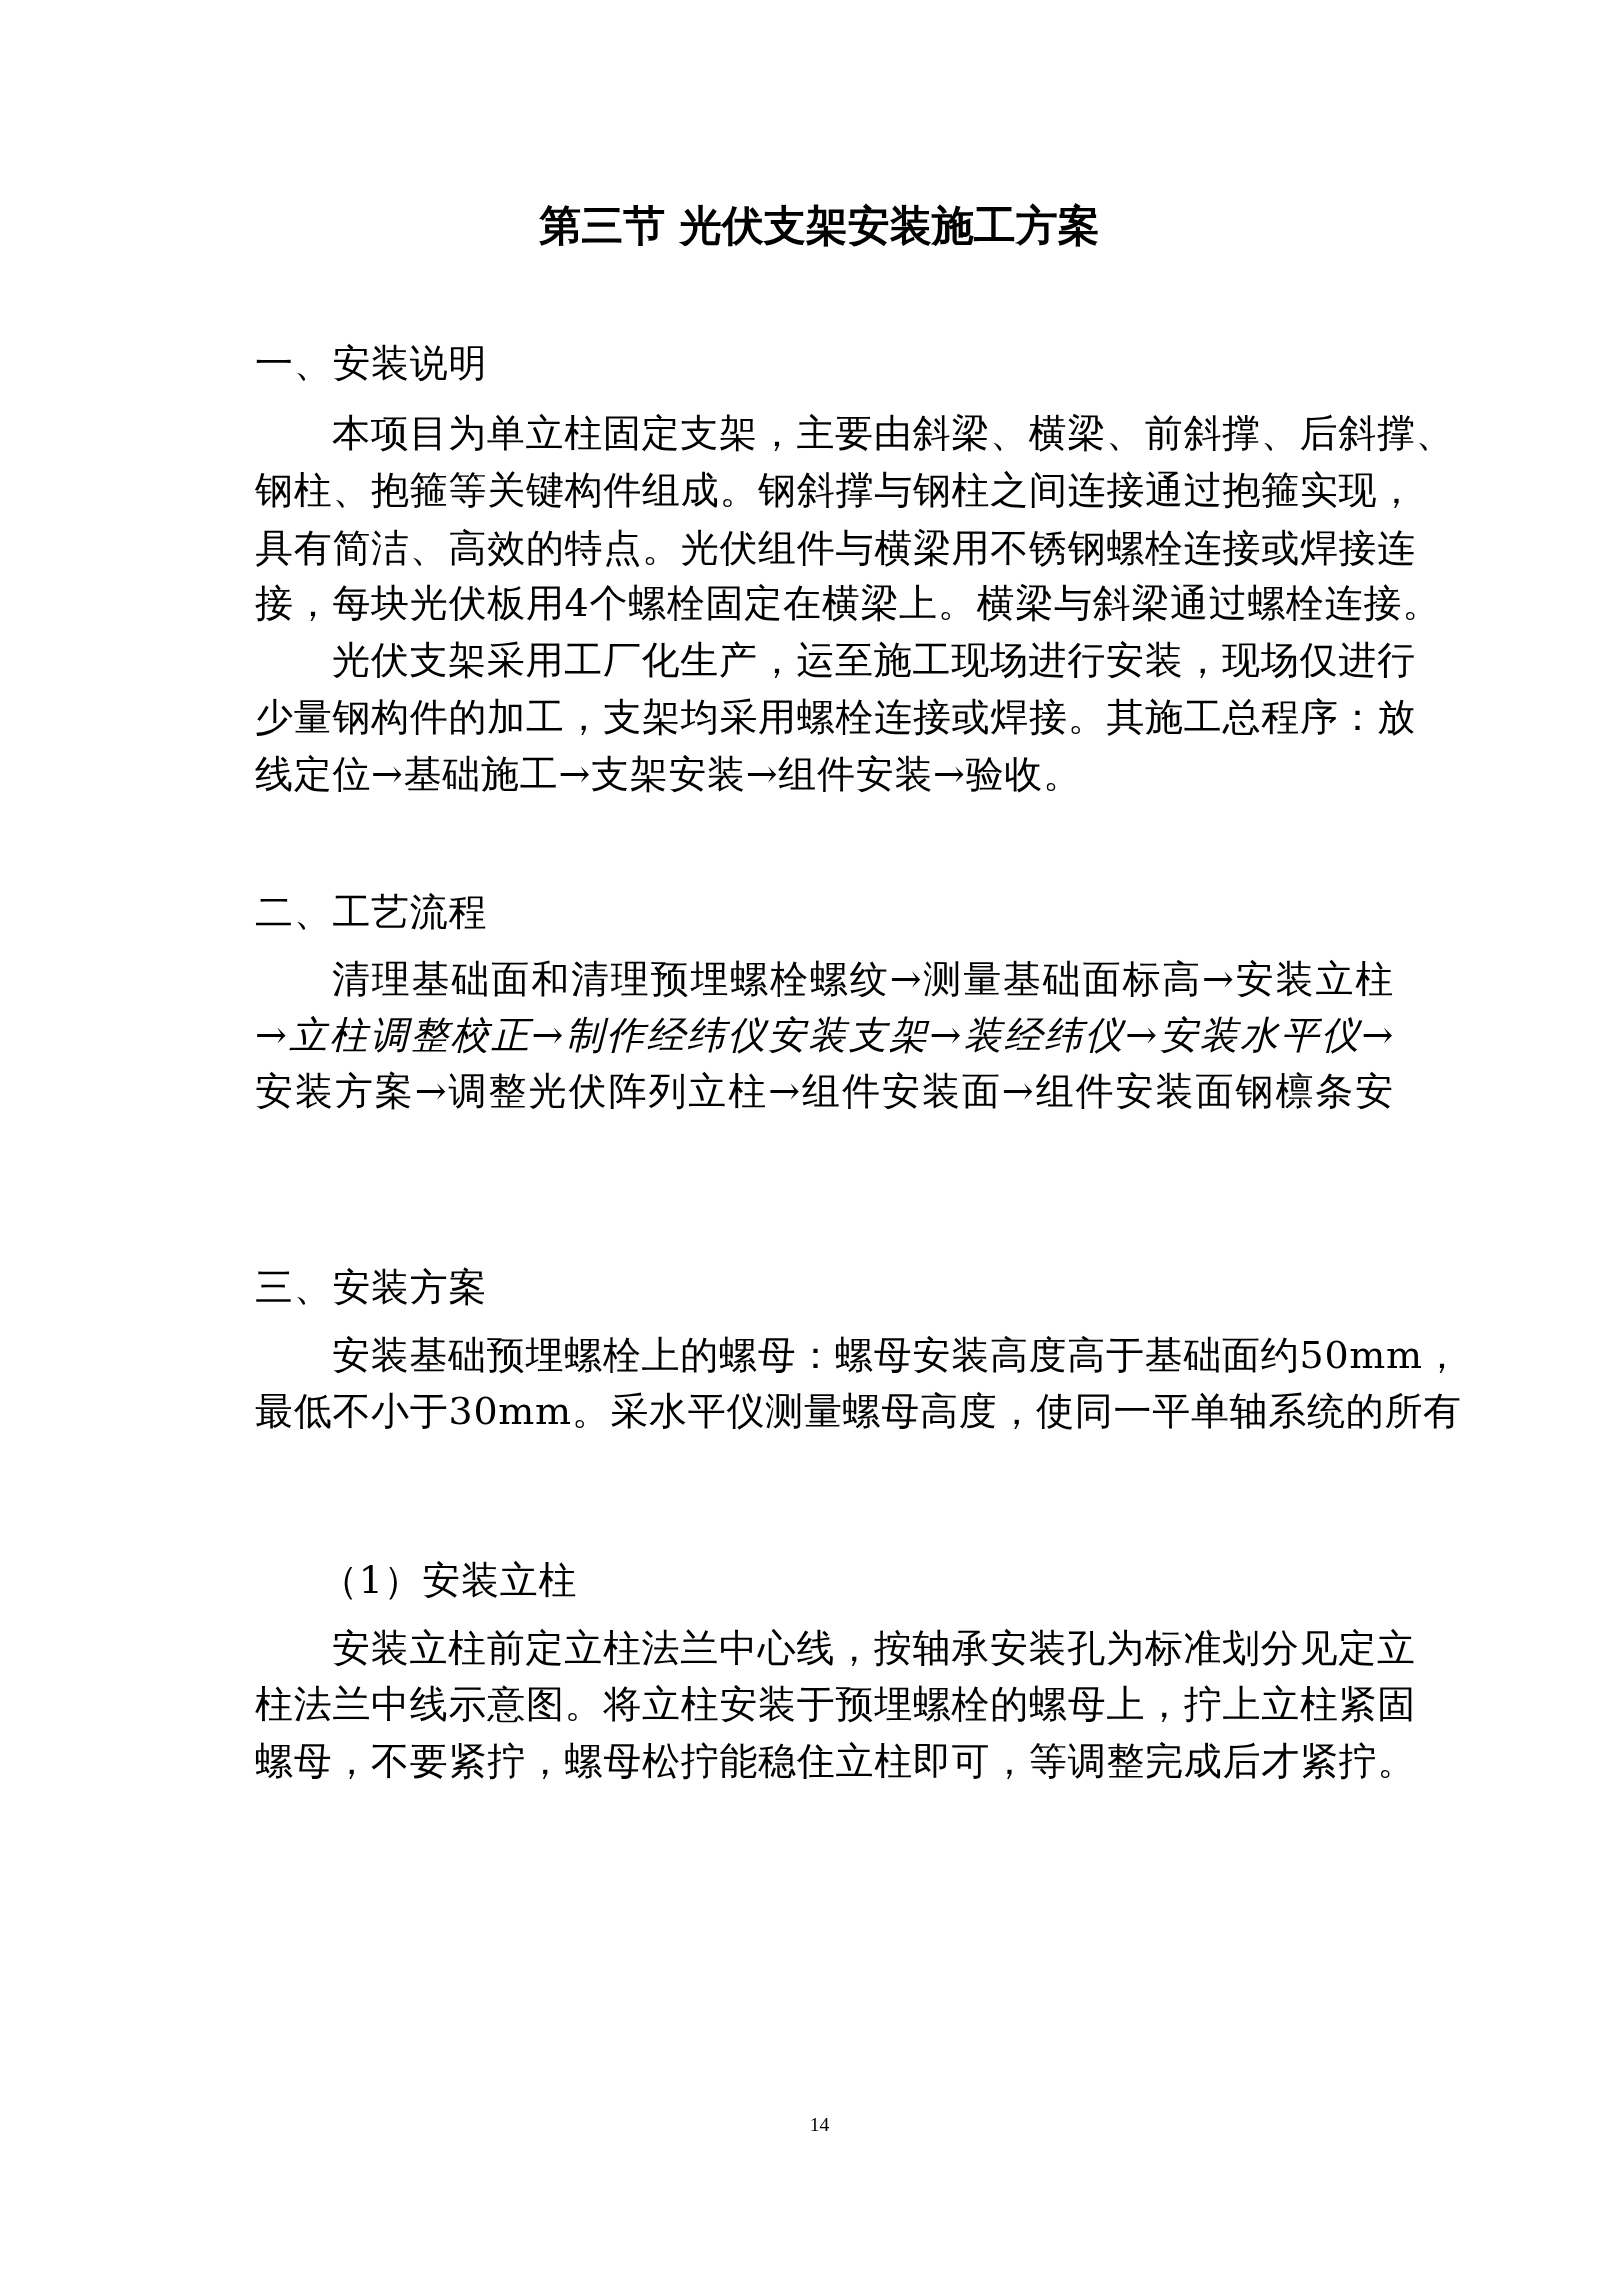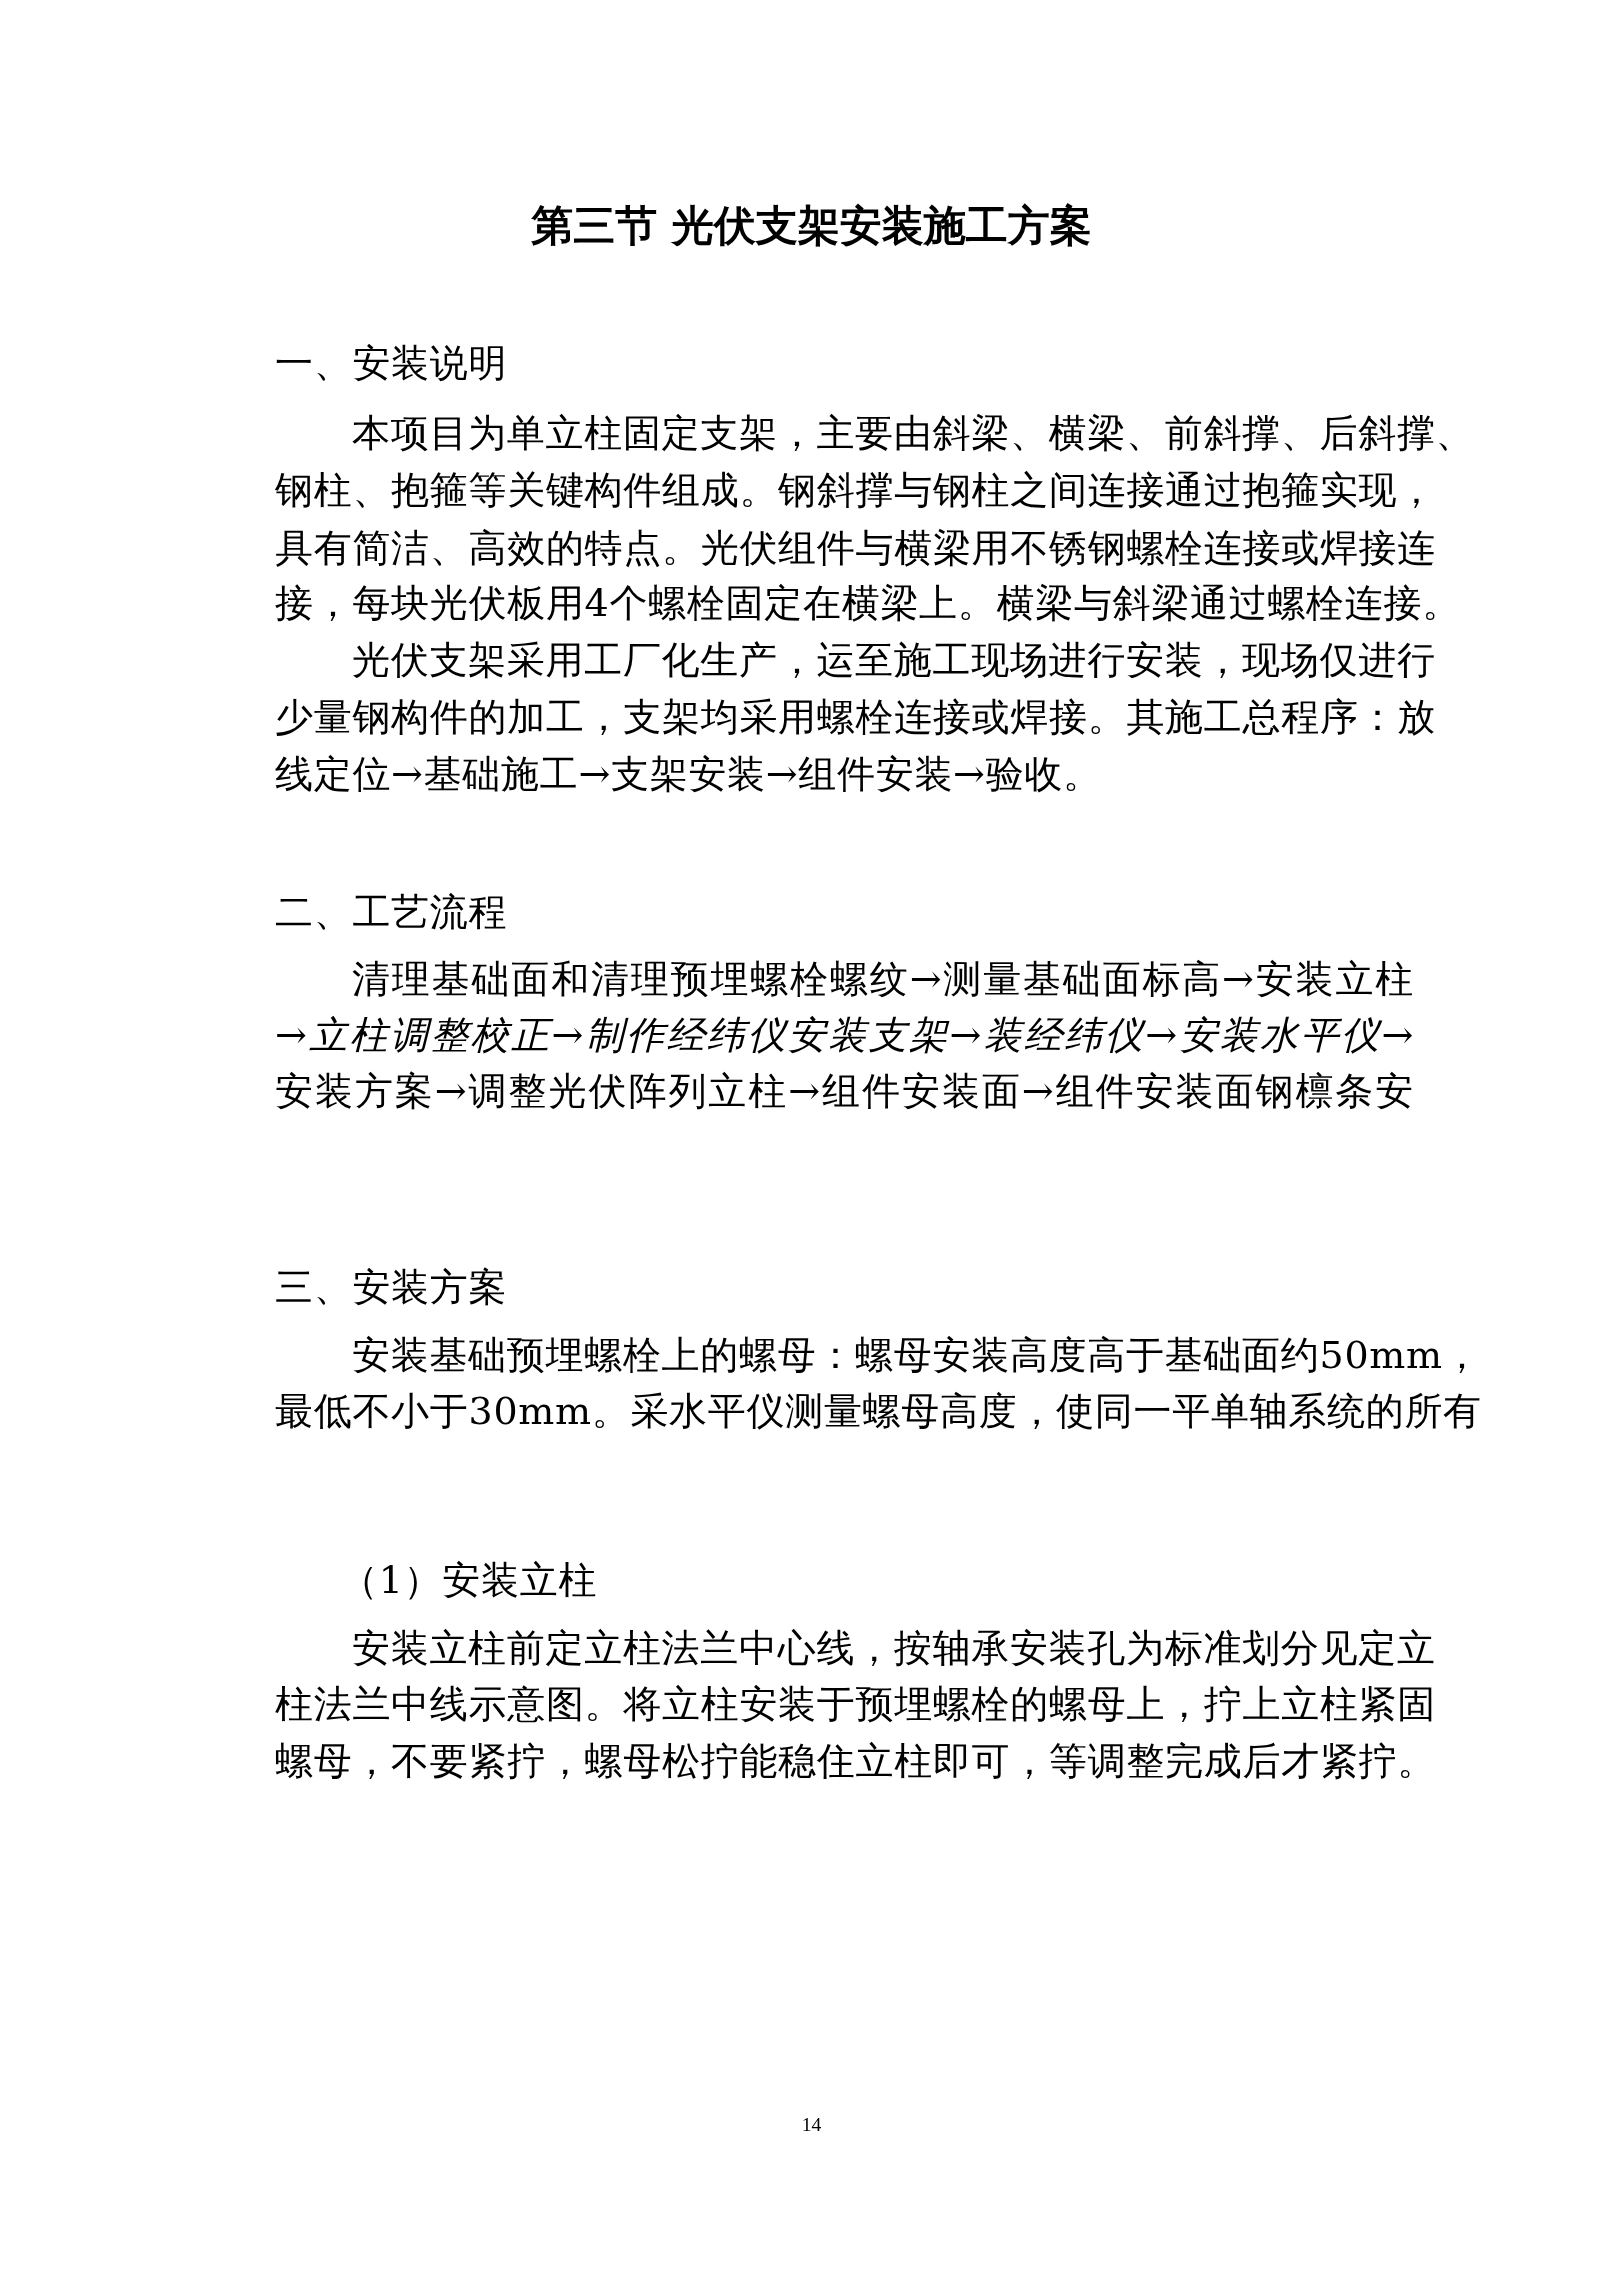--- a/index.html
+++ b/index.html
@@ -1,31 +1,30 @@
 <!DOCTYPE html>
 <html style="font-size:10.5px"><head>
   <meta charset="utf-8">
   <style>
     html, body { margin: 0; padding: 0; background: #ffffff; }
     body { width: 1623px; height: 2295px; position: relative; overflow: hidden; }
     .page {
-      position: absolute; left: 0; top: 0; width: 1341px; height: 2295px;
+      position: absolute; left: 8px; top: 0; width: 1341px; height: 2295px;
       background: #ffffff; color: #000000;
       font-family: "DejaVu Serif", "Liberation Serif", serif;
     }
     .title {
       position: absolute; left: 0; width: 1623px; text-align: center;
       font-size: 42px; font-weight: bold; line-height: 52px;
       font-family: "DejaVu Sans", "Liberation Sans", sans-serif;
     }
     .line {
       position: absolute; left: 247px; width: 1139px;
       font-size: 38px; line-height: 47px; white-space: nowrap;
       letter-spacing: 0.7px;
-      margin-left: 28px;
     }
     .line.just { text-align: justify; text-align-last: justify; }
     .heading { }
     .indent { padding-left: 77px; box-sizing: border-box; }
     .subindent { padding-left: 65px; box-sizing: border-box; }
     .pagenum {
       position: absolute; left: 0; width: 1623px; text-align: center;
       font-size: 19.6px; line-height: 26px; top: 2112px;
       font-family: "Liberation Serif", serif;
     }

